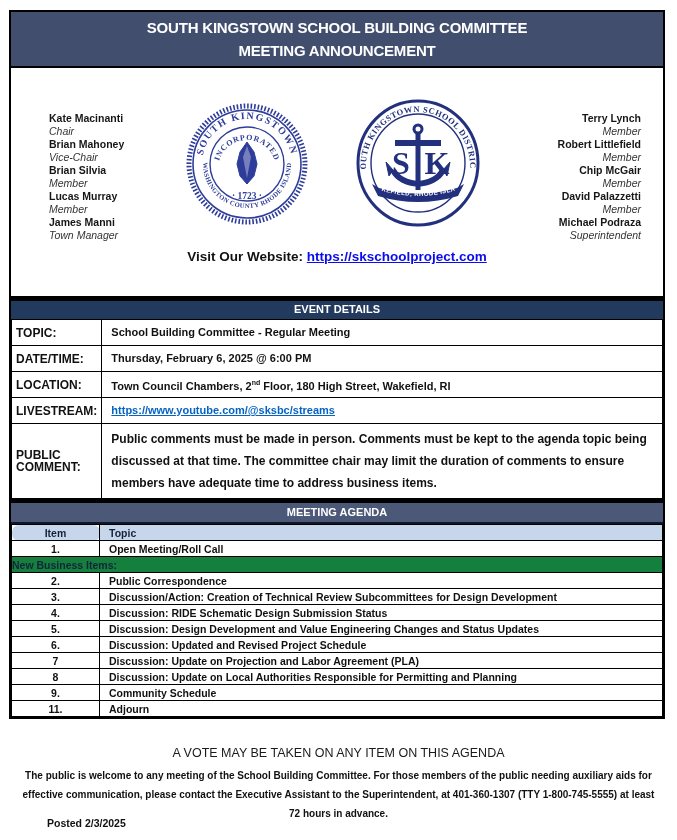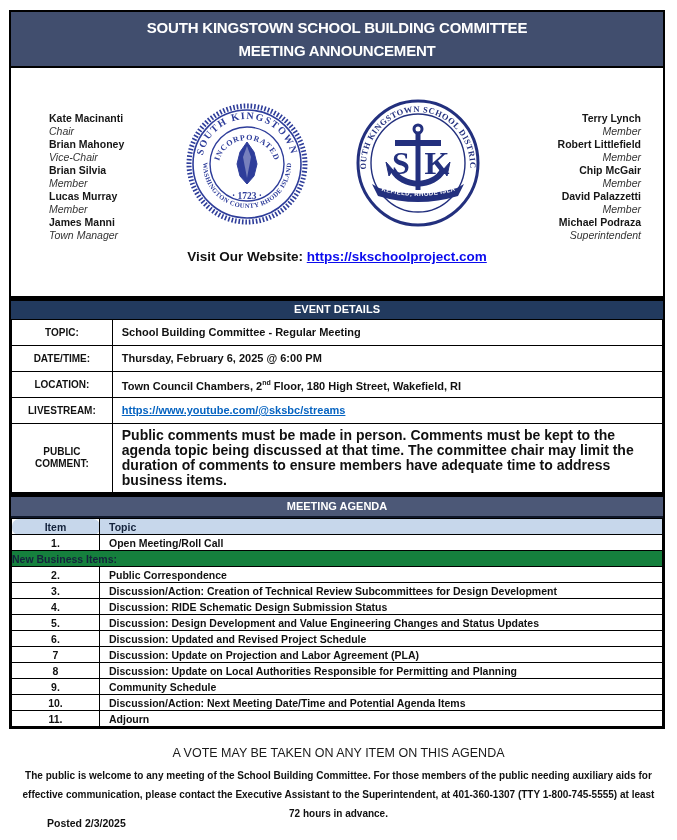--- a/index.html
+++ b/index.html
@@ -32,27 +32,27 @@
   .website { height:26px; text-align:center; font-size:13.5px; font-weight:bold; padding-top:3px; }
   .weblink { color:#0b0bee; text-decoration:underline; cursor:pointer; }
   
   .bar { color:#fff; font-weight:bold; font-size:11px; text-align:center; }
   .bar-ed { background:#223A5E; border-top:5px solid #000; height:23px; line-height:17px;margin-top:24px; }
   .bar-ma { background:#4C5877; border-top:4px solid #000; border-bottom:2px solid #0f172a; height:25px; line-height:19px; }
   
   table { width:100%; border-collapse:collapse; }
   td { border:1px solid #000; }
   .ed-table td.lbl {
-    width:88px; text-align:center; font-weight:bold; font-size:10px;
-    padding:3px 16px; vertical-align:middle; line-height:12px;
+    width:88px; text-align:left; font-weight:bold; font-size:12px;
+    padding:3px 4px; vertical-align:middle; line-height:12px;
   }
   .ed-table td.val { font-size:11px; font-weight:bold; padding:3px 9px; line-height:13px; }
   .ed-table tr.r { height:26px; }
   .ed-table tr.r-big { height:53px; }
-  .ed-table td.pcv { font-size:14px; line-height:15px; padding:4px 9px; }
+  .ed-table td.pcv { font-size:12px; line-height:22px; padding:4px 9px; }
   .ytlink { color:#0563C1; text-decoration:underline; cursor:pointer; }
   sup { font-size:7px; vertical-align:super; }
   
   .ag-table { font-size:10.5px; }
   .ag-table tr { height:16px; }
   .ag-table td.num { width:88px; text-align:center; font-weight:bold; padding:1px 2px;border-radius:7px; }
   .ag-table td.topic { padding:1px 2px 1px 9px; font-weight:bold; }
   .ag-table tr.ag-head td { background:#C7D7EB; font-weight:bold; color:#14233c; }
   .ag-table tr.ag-sub td { background:#15803d; font-weight:bold; color:#14233c; }
   
@@ -264,24 +264,20 @@
         <tr>
           <td class="num">8</td>
           <td class="topic">Discussion: Update on Local Authorities Responsible for Permitting and Planning</td>
         </tr>
 
         <tr>
           <td class="num">9.</td>
           <td class="topic">Community Schedule</td>
         </tr>
 
-        <tr>
-          <td class="num">10.</td>
-          <td class="topic">Discussion/Action: Next Meeting Date/Time and Potential Agenda Items</td>
-        </tr>
 
         <tr>
           <td class="num">11.</td>
           <td class="topic">Adjourn</td>
         </tr>
 
     </tbody>
   </table>
 
 </div>

